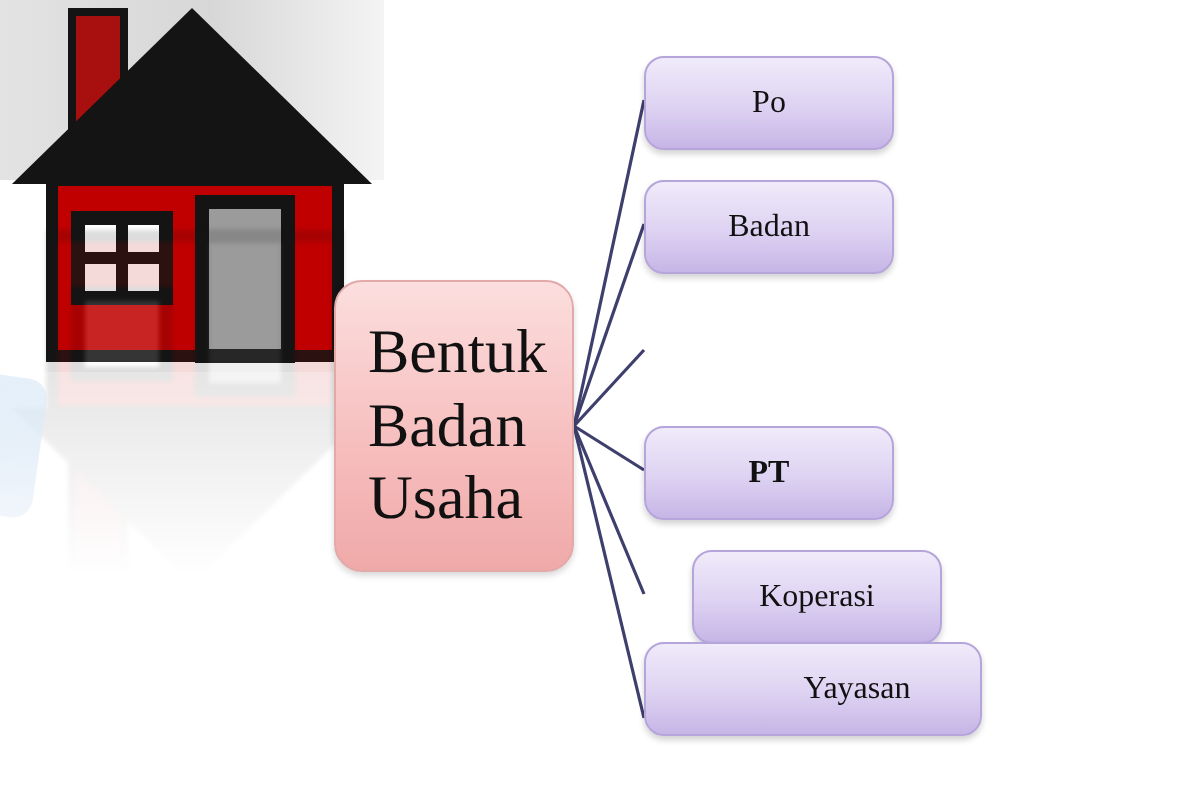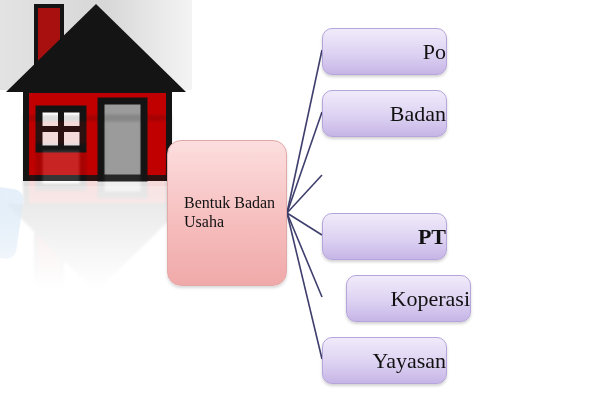--- a/index.html
+++ b/index.html
@@ -32,37 +32,37 @@
 
   
   .root-box{
     position:absolute;left:167px;top:140px;width:120px;height:146px;
     border-radius:14px;
     background:linear-gradient(180deg,#fcdede 0%,#f6bcbc 60%,#f0a9a9 100%);
     border:1px solid #e2a9a9;
     box-shadow:0 2px 3px rgba(0,0,0,0.15);
     display:flex;align-items:center;
     box-sizing:border-box;padding-left:16px;
-    font-size:16px;line-height:1.18;color:#111;
+    font-size:31px;line-height:1.18;color:#111;
   }
   .child-box{
     position:absolute;left:322px;width:123px;height:45px;
     border-radius:10px;
     background:linear-gradient(180deg,#f0ebfa 0%,#ddd2f2 55%,#c6b5e6 100%);
     border:1px solid #b5a5da;
     box-shadow:0 2px 3px rgba(0,0,0,0.18);
-    display:flex;align-items:center;justify-content:flex-end;
-    font-size:22px;color:#111;
+    display:flex;align-items:center;justify-content:center;
+    font-size:16px;color:#111;
   }
   #child-0{top:28px;}
   #child-1{top:90px;}
   #child-2{top:152px;}
   #child-3{top:213px;font-weight:bold;}
   #child-4{top:275px;margin-left:24px;}
-  #child-5{top:337px;}
+  #child-5{top:321px;padding-left:44px;}
 
   .connectors{position:absolute;left:0;top:0;width:600px;height:400px;pointer-events:none;}
 </style>
 </head>
 <body>
 
 <div class="stage">
 
   <div class="house-bg"></div>
 

